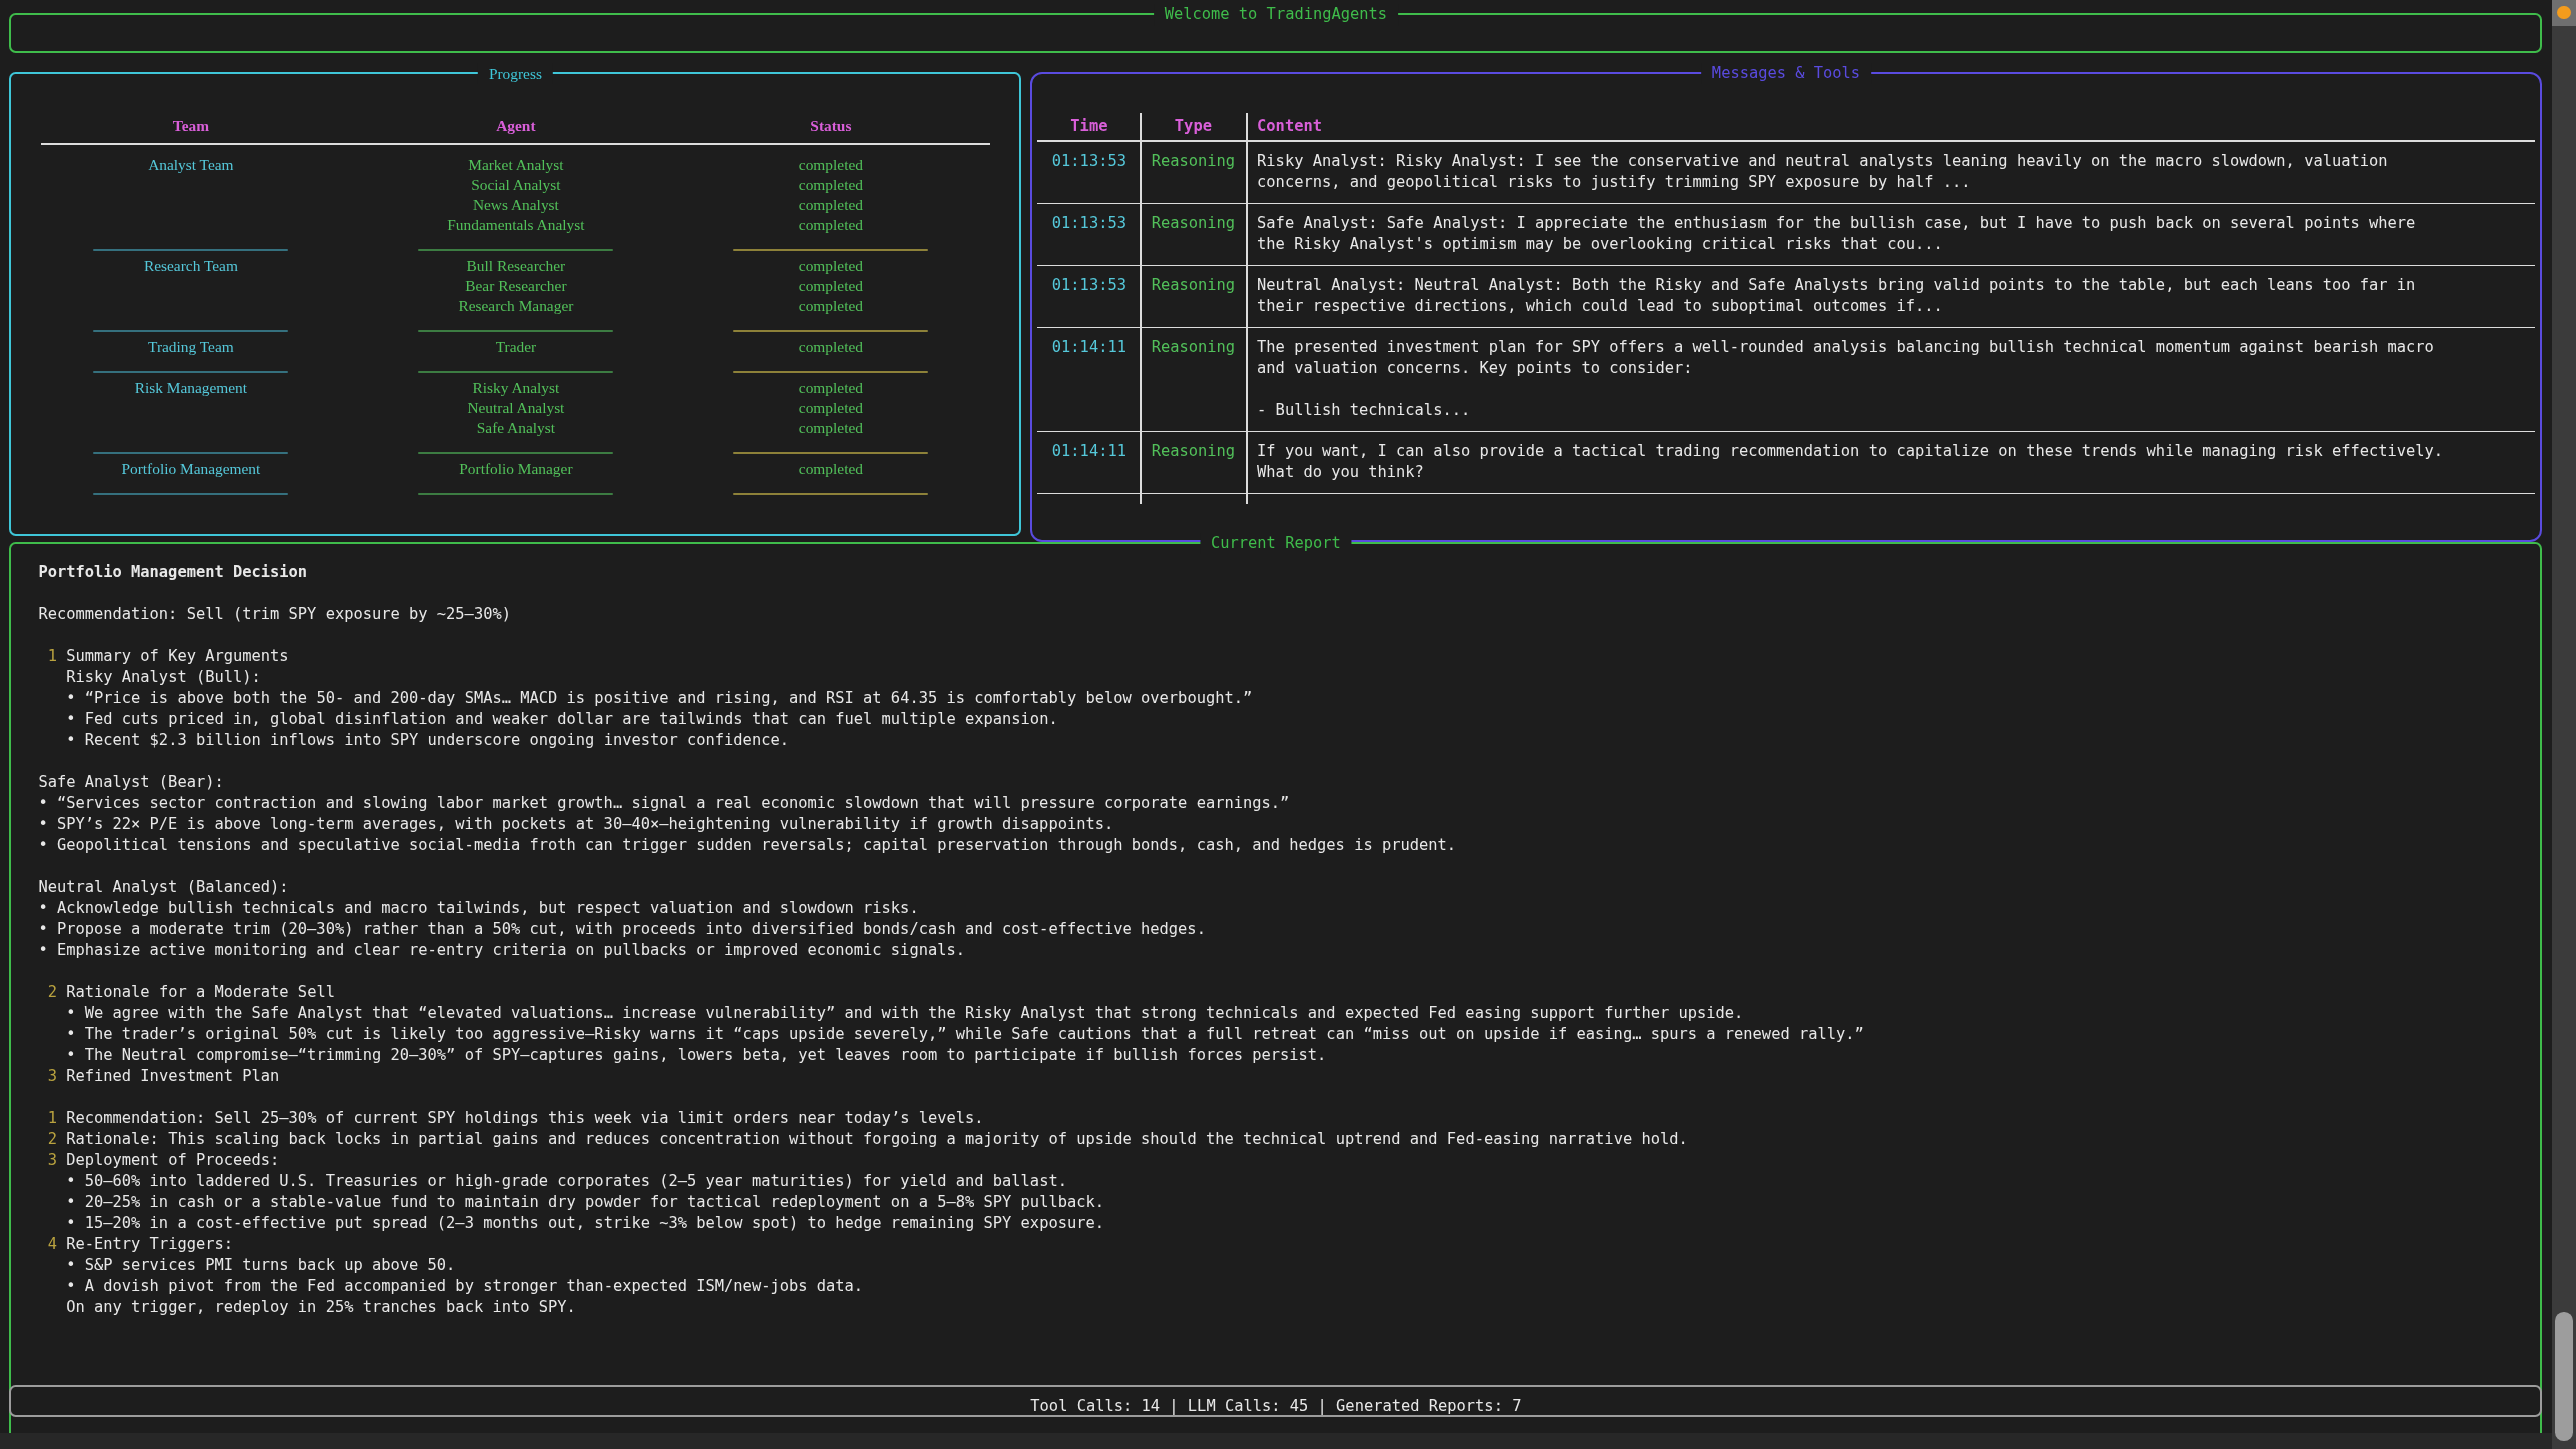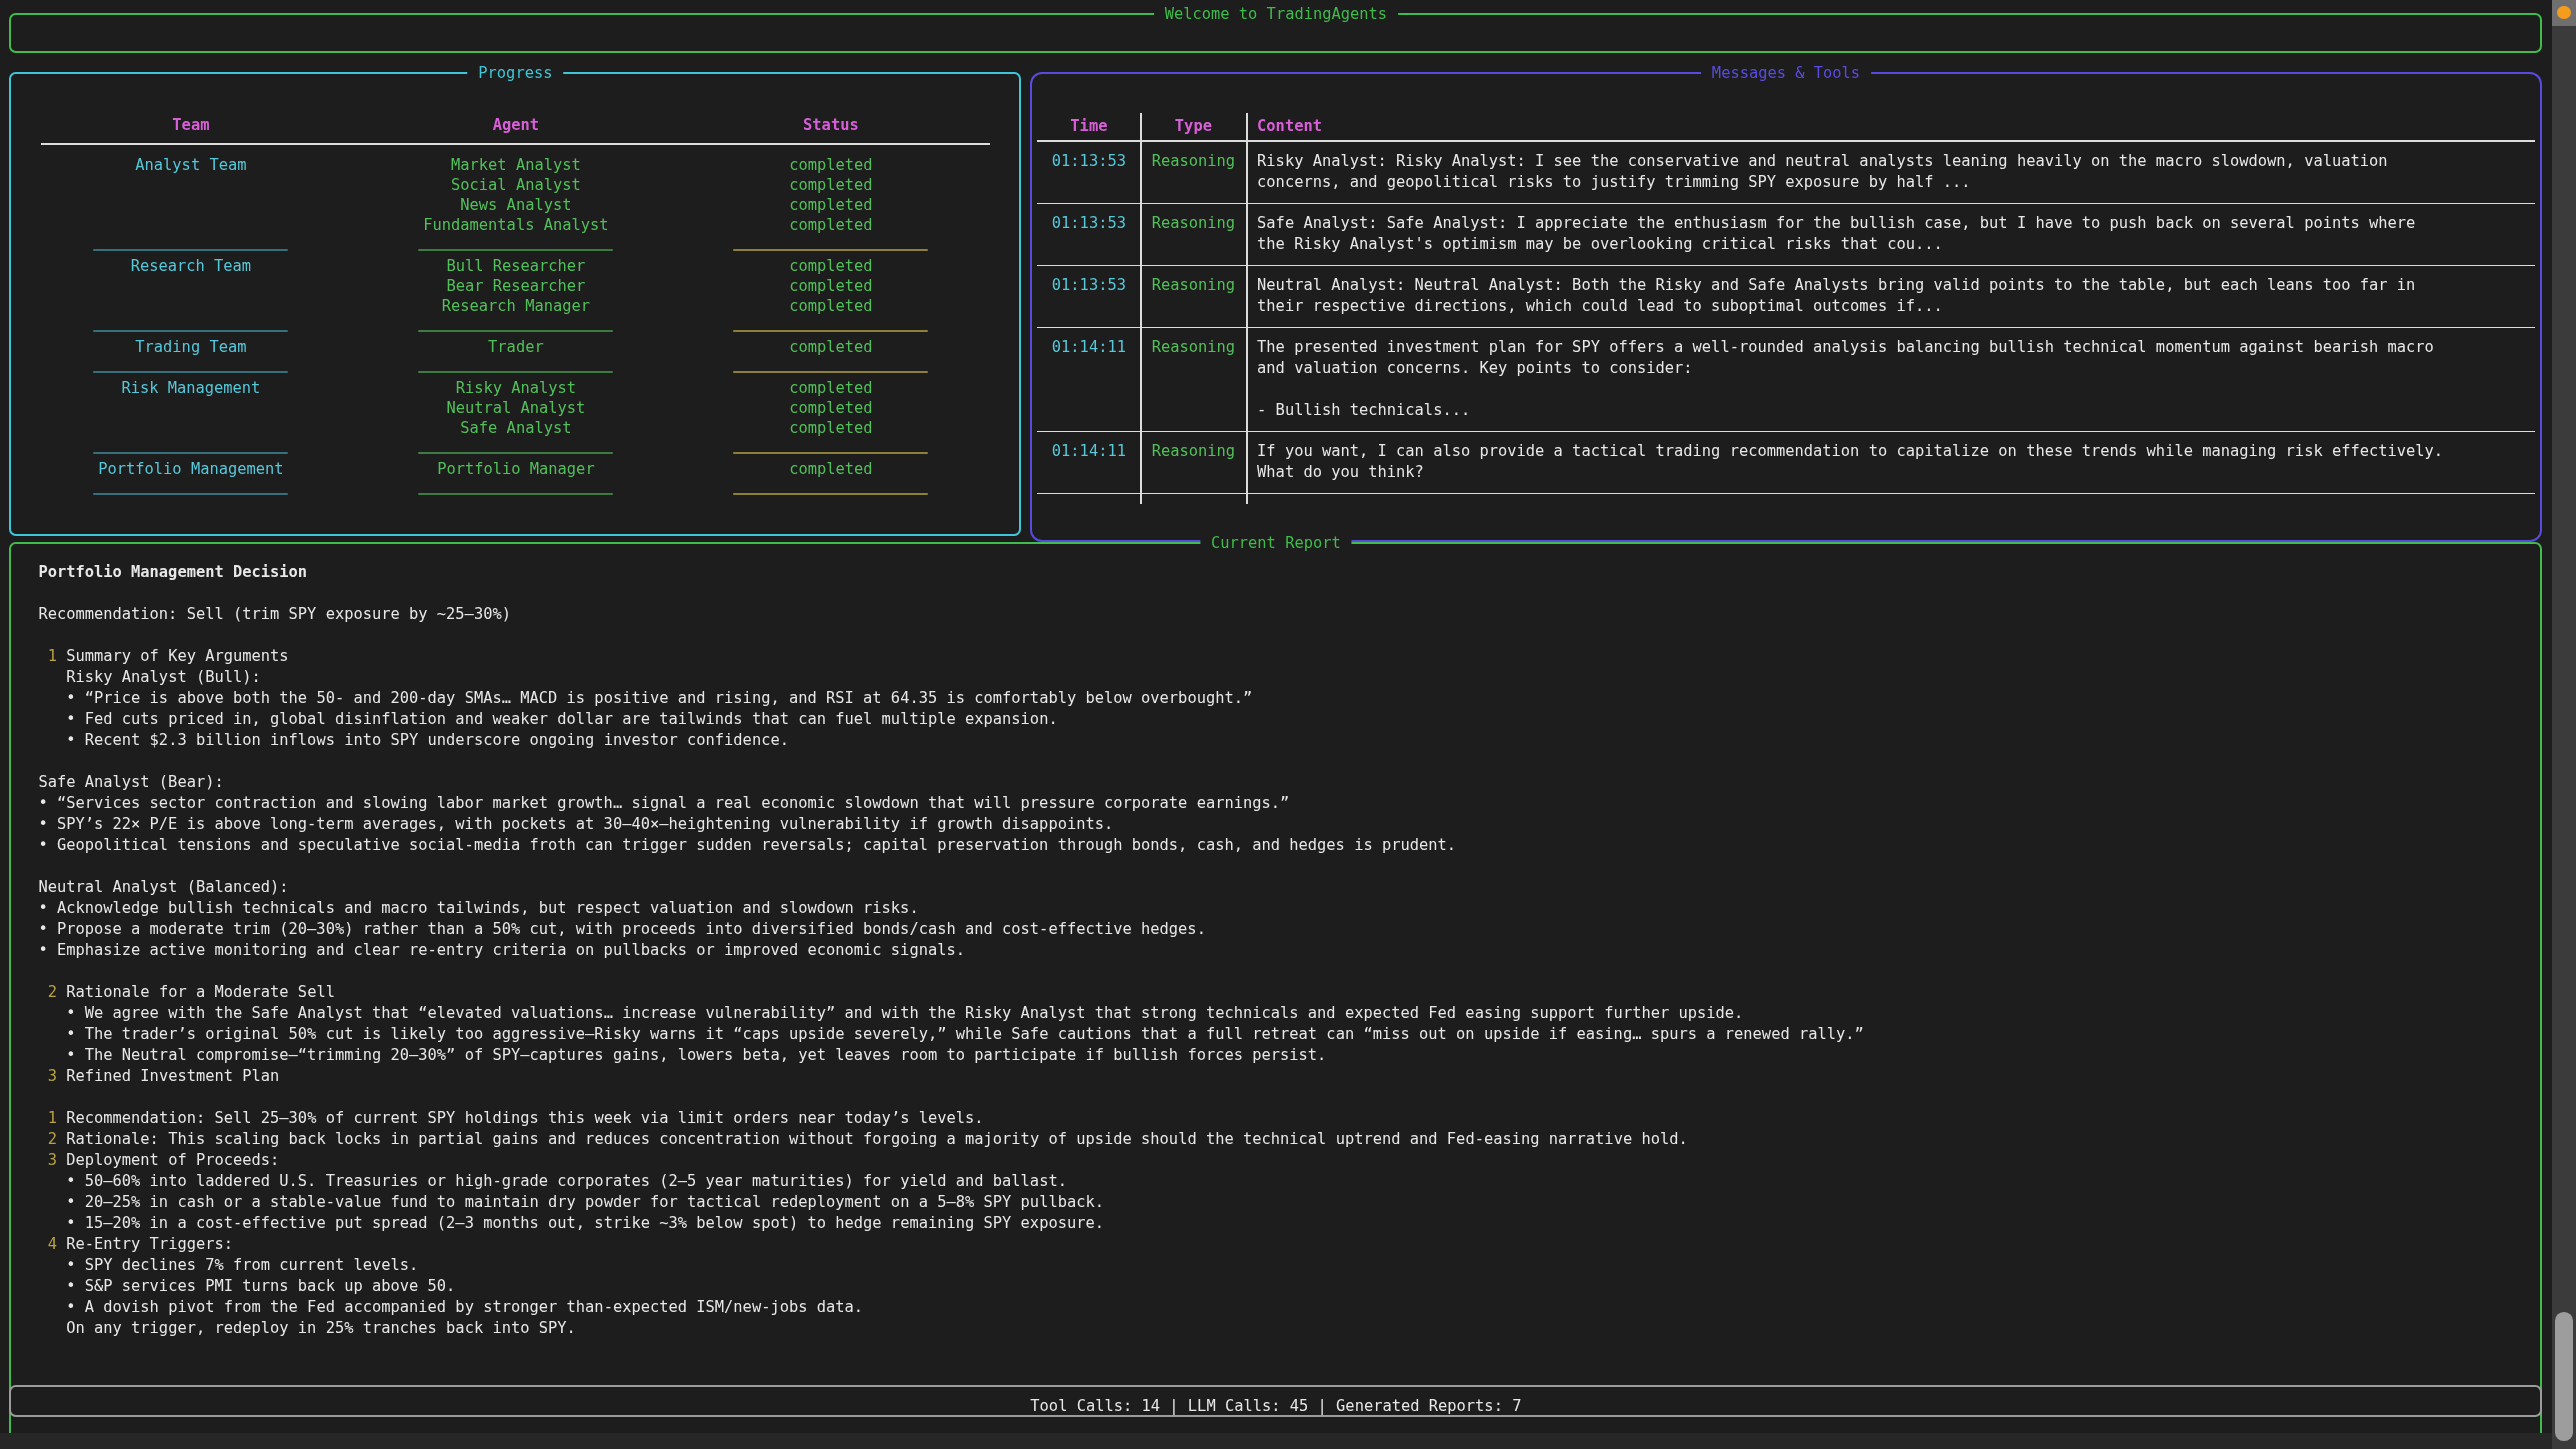--- a/index.html
+++ b/index.html
@@ -15,21 +15,21 @@
     font-size:15.4px;
   }
   *{box-sizing:border-box;}
   .panel{position:absolute;border:2px solid;border-radius:6.7px;background:var(--background);}
   .panel-title{
     position:absolute;top:-11.4px;left:50%;transform:translateX(-50%);
     background:var(--background);padding:0 10.7px;line-height:21.5px;white-space:nowrap;
   }
   .welcome{left:9.4px;top:13.4px;width:2533px;height:40px;border-color:var(--green);}
   .welcome .panel-title{color:var(--green);}
-  .progressp{left:9.4px;top:72px;width:1012px;height:464px;border-color:var(--cyan);}
+  .progressp{left:9.4px;top:72px;width:1012px;height:464px;border-color:var(--cyan);font-family:Liberation Serif, serif;}
   .progressp .panel-title{color:var(--cyan);}
   .messagesp{left:1030px;top:72px;width:1512px;height:470px;border-color:var(--purple);border-radius:12px;}
   .messagesp .panel-title{color:var(--purple);}
   .reportp{left:9.4px;top:542px;width:2533px;height:962px;border-color:var(--green);}
   .reportp .panel-title{color:var(--green);}
   .footerp{left:9.4px;top:1385px;width:2533px;height:32px;border-color:var(--footer-border);}
   .footer-text{text-align:center;line-height:39px;color:var(--text);}
 
   
   .ptable{margin-top:39px;}
@@ -287,21 +287,20 @@
         <div class="report-line">   • The Neutral compromise—“trimming 20–30%” of SPY—captures gains, lowers beta, yet leaves room to participate if bullish forces persist.</div>
         <div class="report-line"> <span class="rnum">3</span> Refined Investment Plan</div>
         <div class="report-line">&nbsp;</div>
         <div class="report-line"> <span class="rnum">1</span> Recommendation: Sell 25–30% of current SPY holdings this week via limit orders near today’s levels.</div>
         <div class="report-line"> <span class="rnum">2</span> Rationale: This scaling back locks in partial gains and reduces concentration without forgoing a majority of upside should the technical uptrend and Fed-easing narrative hold.</div>
         <div class="report-line"> <span class="rnum">3</span> Deployment of Proceeds:</div>
         <div class="report-line">   • 50–60% into laddered U.S. Treasuries or high-grade corporates (2–5 year maturities) for yield and ballast.</div>
         <div class="report-line">   • 20–25% in cash or a stable-value fund to maintain dry powder for tactical redeployment on a 5–8% SPY pullback.</div>
         <div class="report-line">   • 15–20% in a cost-effective put spread (2–3 months out, strike ~3% below spot) to hedge remaining SPY exposure.</div>
         <div class="report-line"> <span class="rnum">4</span> Re-Entry Triggers:</div>
-        <div class="report-line">   • SPY declines 7% from current levels.</div>
         <div class="report-line">   • S&amp;P services PMI turns back up above 50.</div>
         <div class="report-line">   • A dovish pivot from the Fed accompanied by stronger than-expected ISM/new-jobs data.</div>
         <div class="report-line">   On any trigger, redeploy in 25% tranches back into SPY.</div>
       </div>
   </div>
 </section>
 
 <section class="panel footerp">
   <div class="footer-text">Tool Calls: 14 | LLM Calls: 45 | Generated Reports: 7</div>
 </section>

